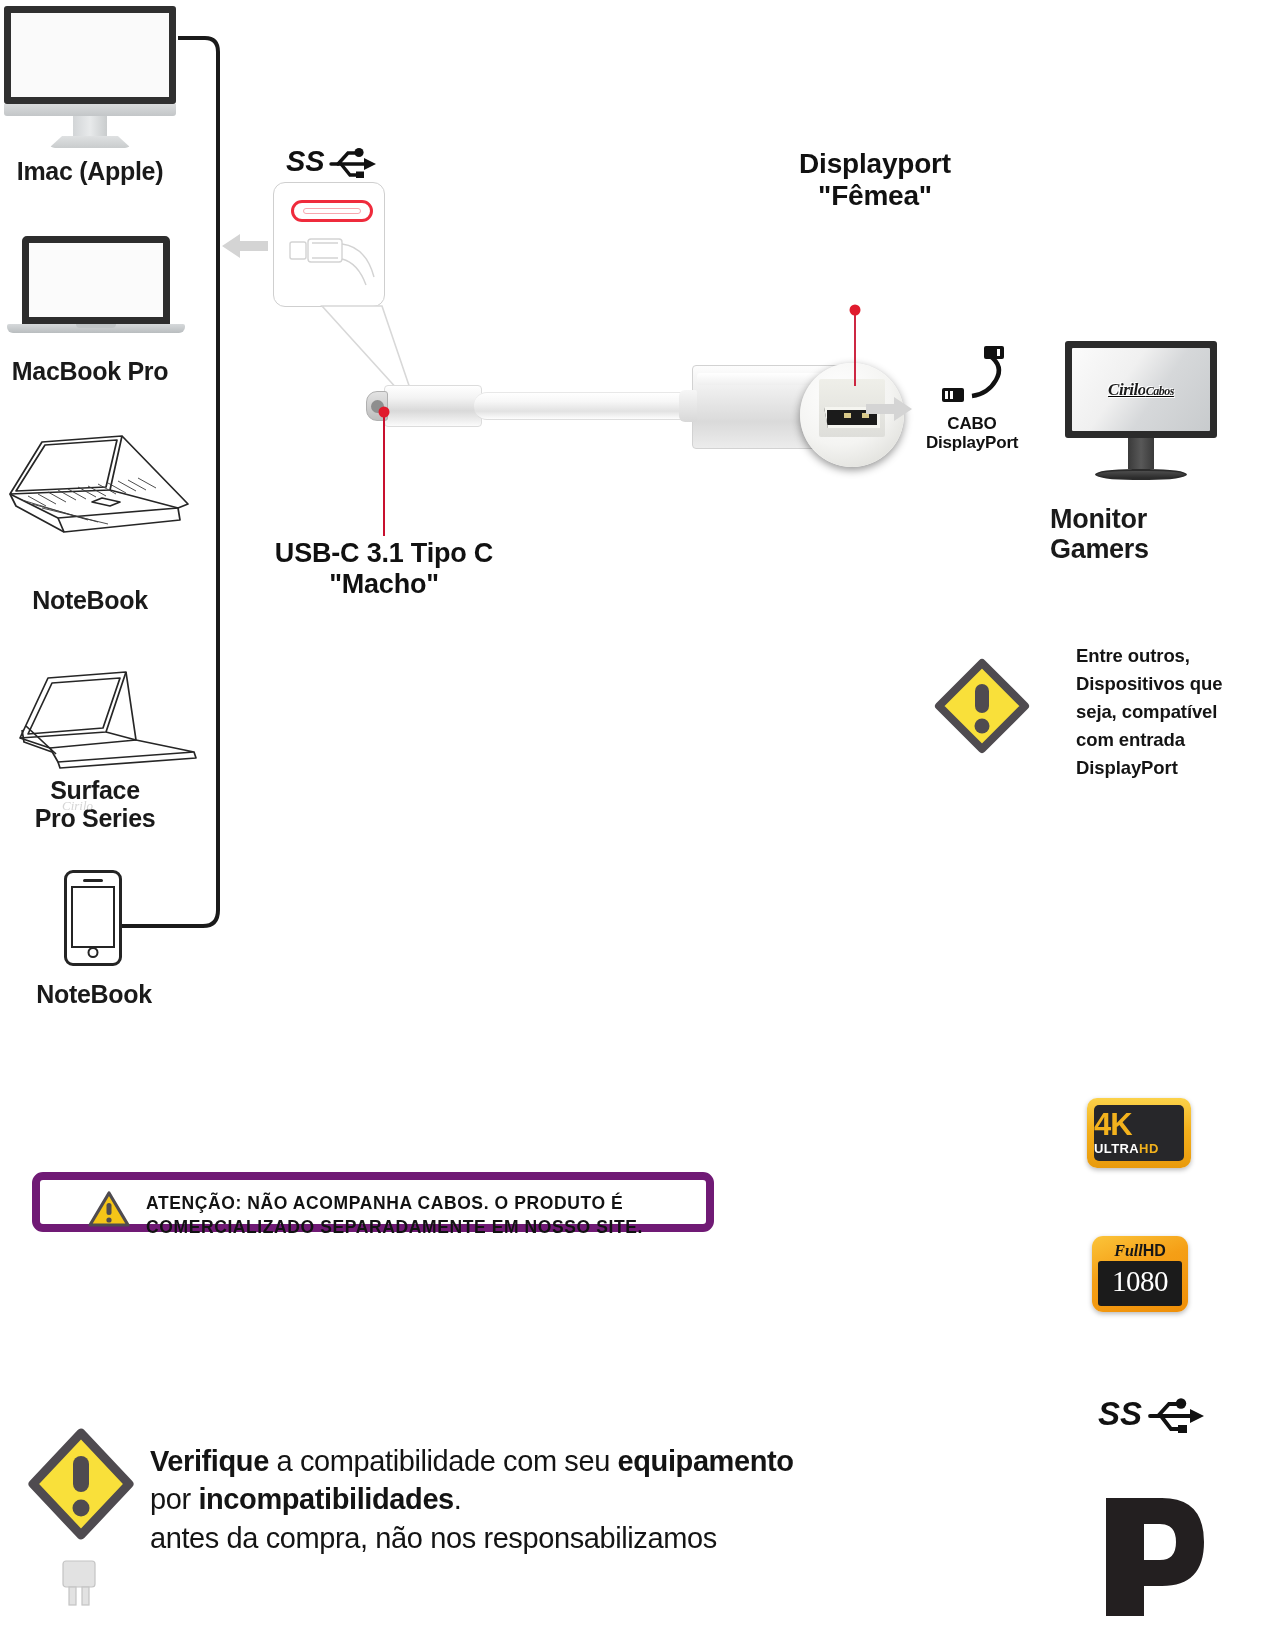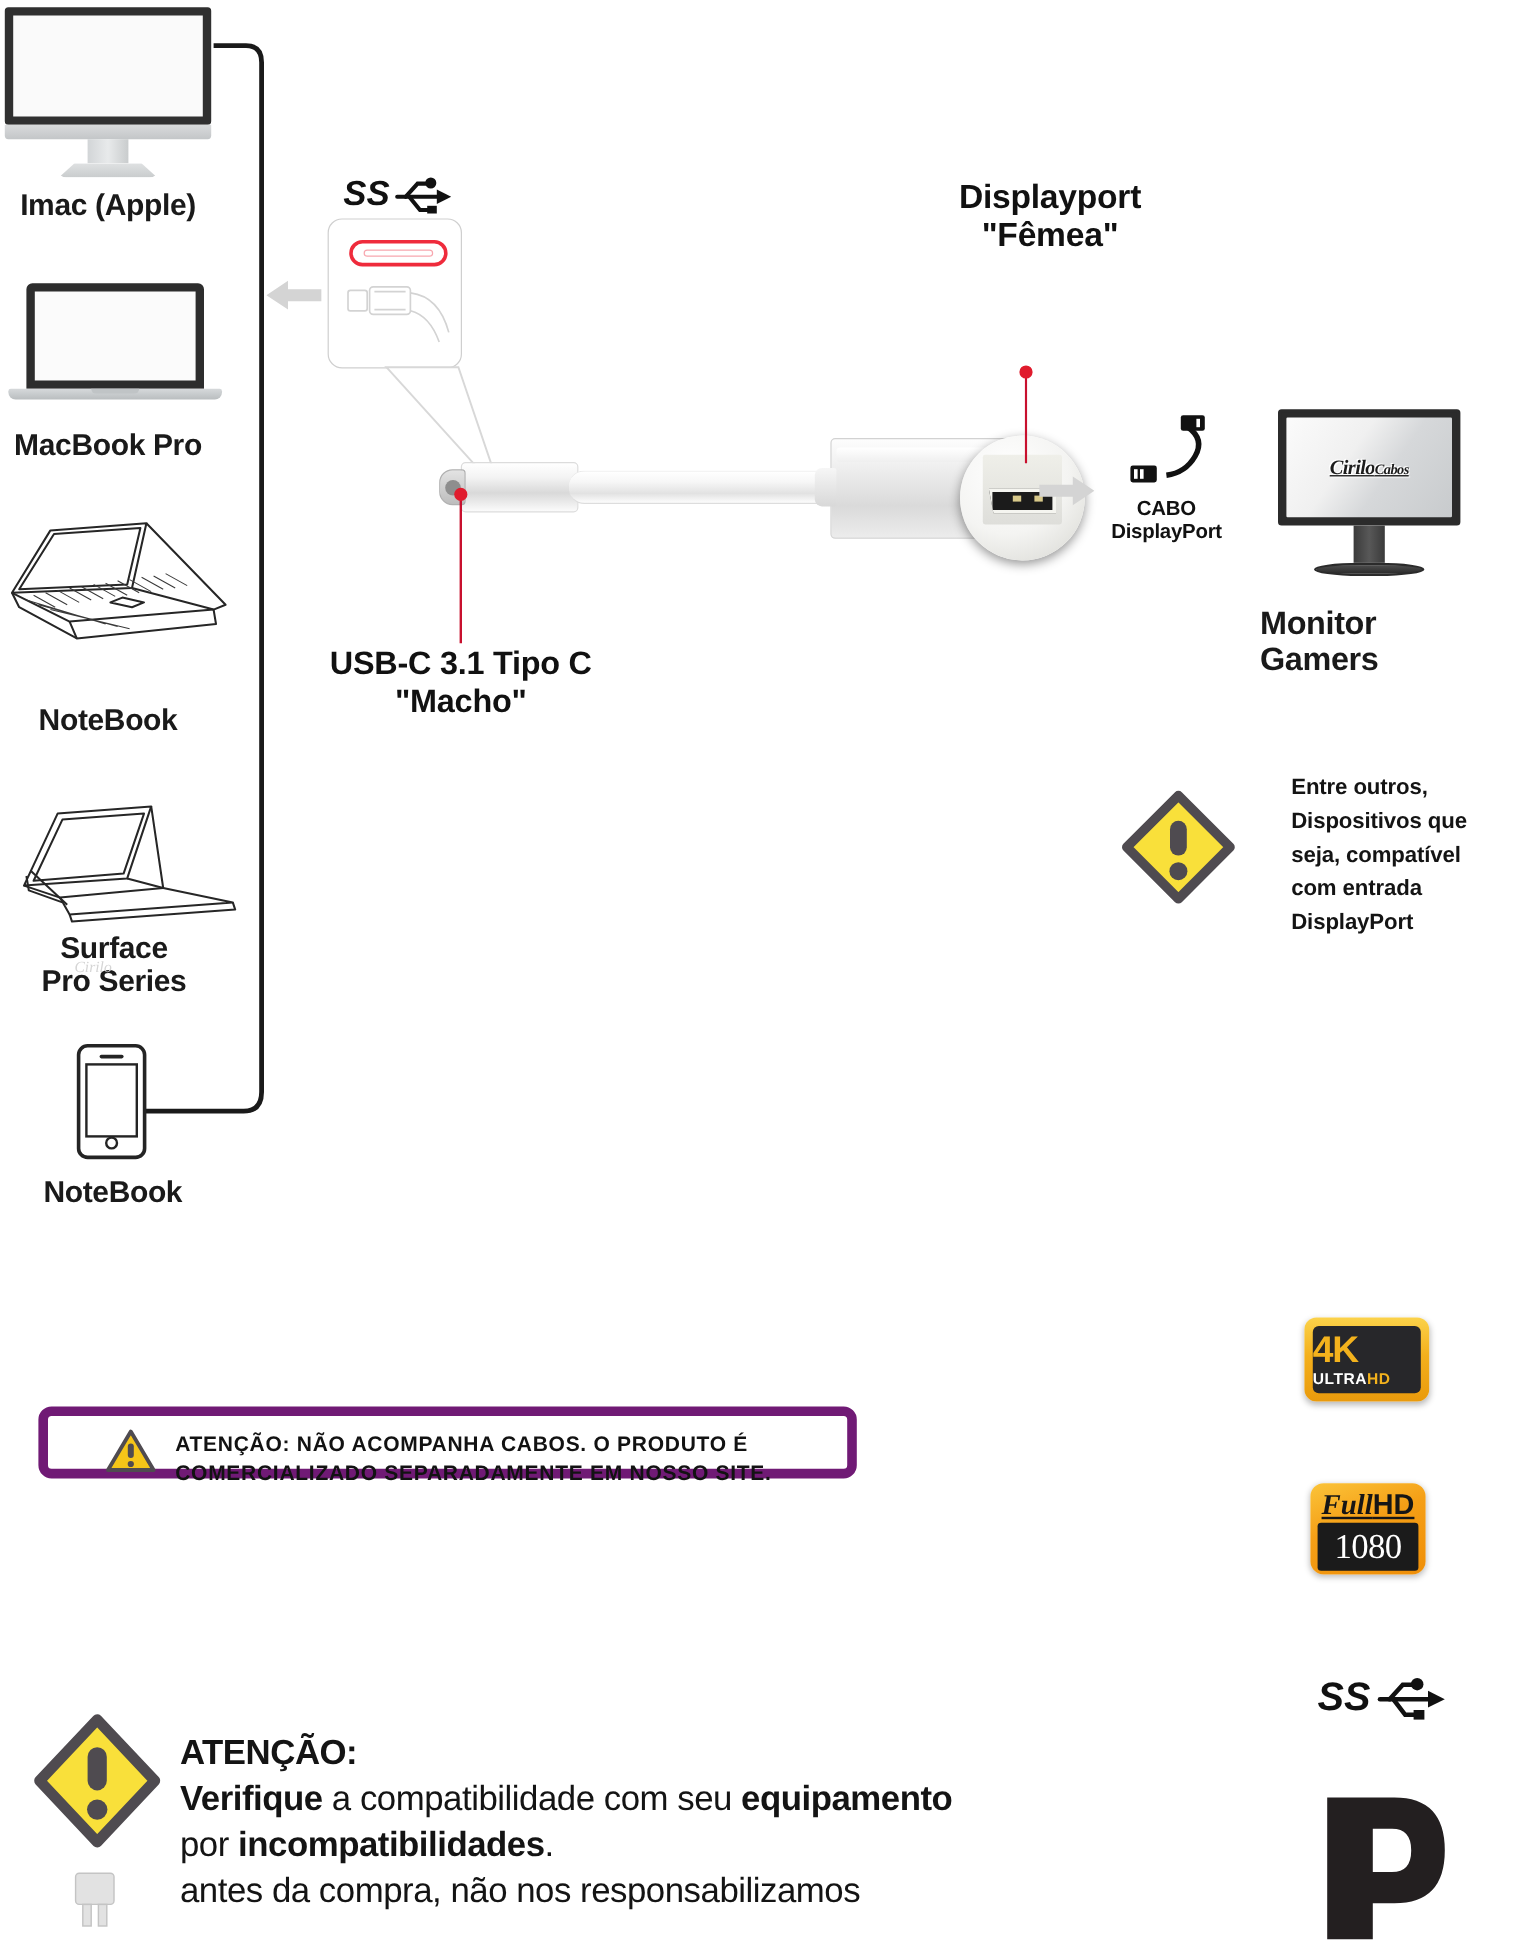--- a/index.html
+++ b/index.html
@@ -349,25 +349,24 @@
     background: linear-gradient(160deg,#fbc43a 0%, #f59f16 42%, #ef8f08 100%);
     box-shadow: 0 2px 5px rgba(0,0,0,.28);
     padding: 7px 6px 6px 6px;
     box-sizing: border-box;
     display: flex;
     flex-direction: column;
     align-items: center;
   }
   .fhd-top {
     font-family: "Liberation Serif", serif;
-    font-size: 24px;
+    font-size: 16px;
     color: #161616;
     line-height: 1;
     margin-bottom: 2px;
-    text-decoration: underline;
   }
   .fhd-top i { font-style: italic; font-weight: bold; }
   .fhd-top b { font-family: "Liberation Sans", sans-serif; font-weight: 800; font-style: normal; }
   .fhd-num {
     flex: 1;
     width: 100%;
     background: #1b1b1b;
     border-radius: 3px;
     color: #ffffff;
     font-family: "Liberation Serif", serif;
@@ -616,19 +615,18 @@
 
   <svg class="abs" style="left:55px; top:1555px;" width="52" height="56">
     <g fill="#e2e2e2" stroke="#c4c4c4" stroke-width="1.2">
       <rect x="8" y="6" width="32" height="26" rx="3"></rect>
       <rect x="14" y="32" width="7" height="18"></rect>
       <rect x="27" y="32" width="7" height="18"></rect>
     </g>
   </svg>
 
   <div class="abs att-big" style="left:150px; top:1442px; width:840px;">
-    <div class="hdr">ATENÇÃO:</div>
     <div><b>Verifique</b><span> a compatibilidade com seu </span><b>equipamento</b></div>
     <div><span>por </span><b>incompatibilidades</b><span>.</span></div>
     <div>antes da compra, não nos responsabilizamos</div>
   </div>
 
 </div>
 
 </body></html>

